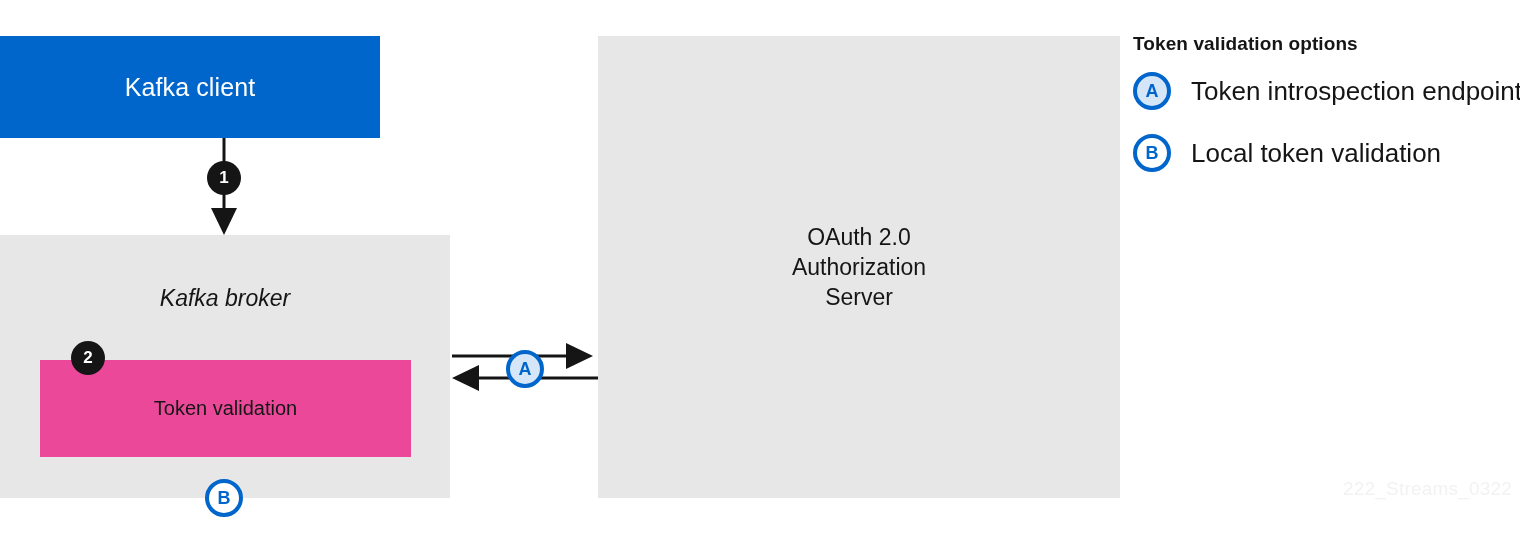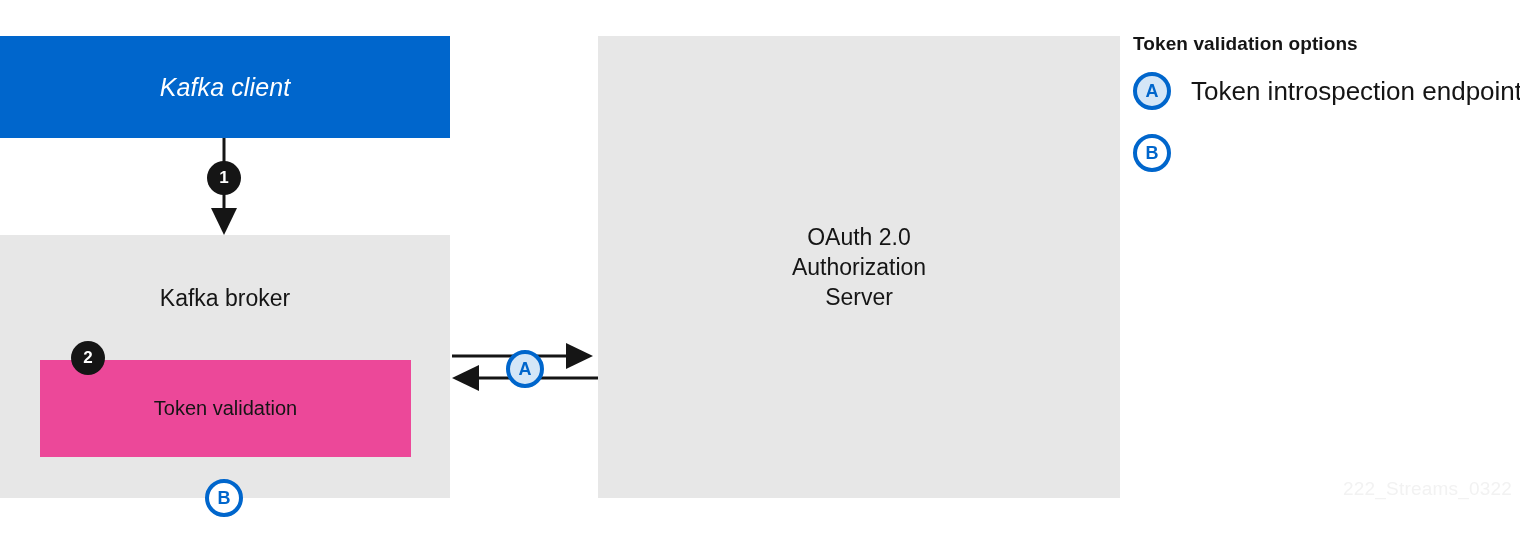--- a/index.html
+++ b/index.html
@@ -25,46 +25,46 @@
     box-sizing: border-box;
     display: flex;
     align-items: center;
     justify-content: center;
     text-align: center;
   }
 
   #kafka-client-box {
     left: 0px;
     top: 36px;
-    width: 450px;
+    width: 380px;
     height: 102px;
     background: #0066cc;
     color: #ffffff;
     font-size: 25px;
     font-weight: 400;
     letter-spacing: 0.1px;
-    font-style: italic;
   }
 
   #kafka-broker-box {
     left: 0px;
     top: 235px;
     width: 450px;
     height: 263px;
     background: #e7e7e7;
     display: block;
   }
   #kafka-broker-title {
     position: absolute;
     left: 0;
     top: 50px;
     width: 450px;
     text-align: center;
     font-size: 23px;
     color: #151515;
+    font-style: italic;
   }
 
   #token-validation-box {
     position: absolute;
     left: 40px;
     top: 360px;
     width: 371px;
     height: 97px;
     background: #ec4899;
     display: flex;
@@ -251,18 +251,19 @@
       <div class="legend-badge filled">
         <span>A</span>
       </div>
       <div class="legend-label">Token introspection endpoint</div>
     </div>
 
     <div class="legend-row">
       <div class="legend-badge">
         <span>B</span>
       </div>
+      <div class="legend-label">Local token validation</div>
     </div>
   </div>
 
   <div id="watermark">222_Streams_0322</div>
 
 </div>
 
 </body></html>

